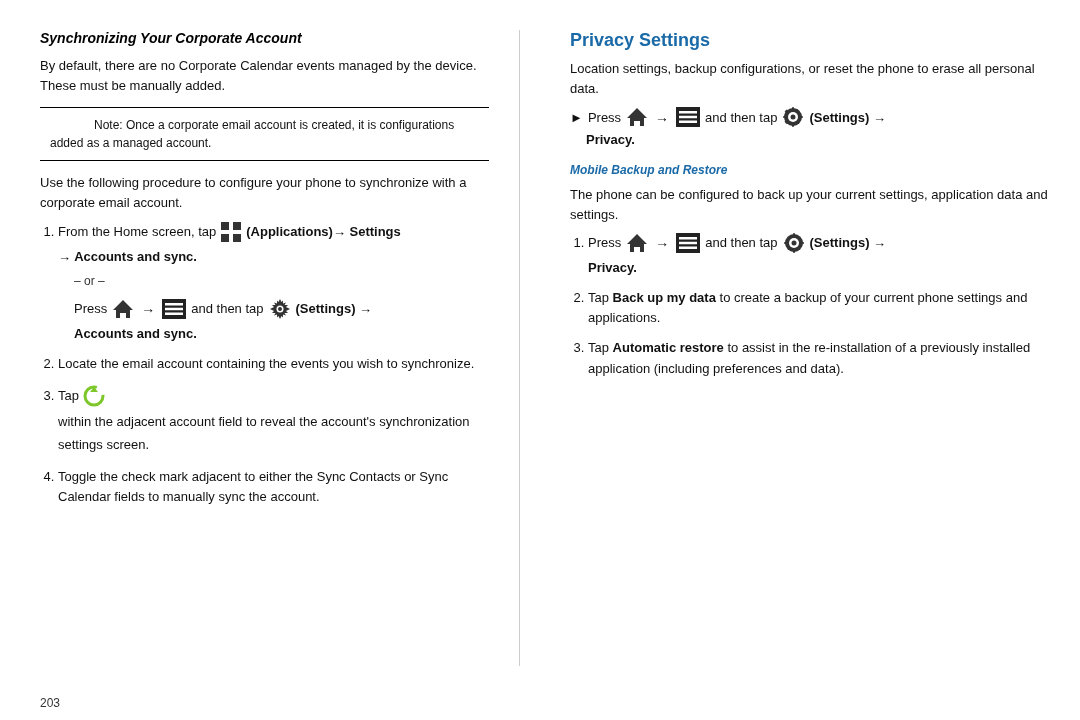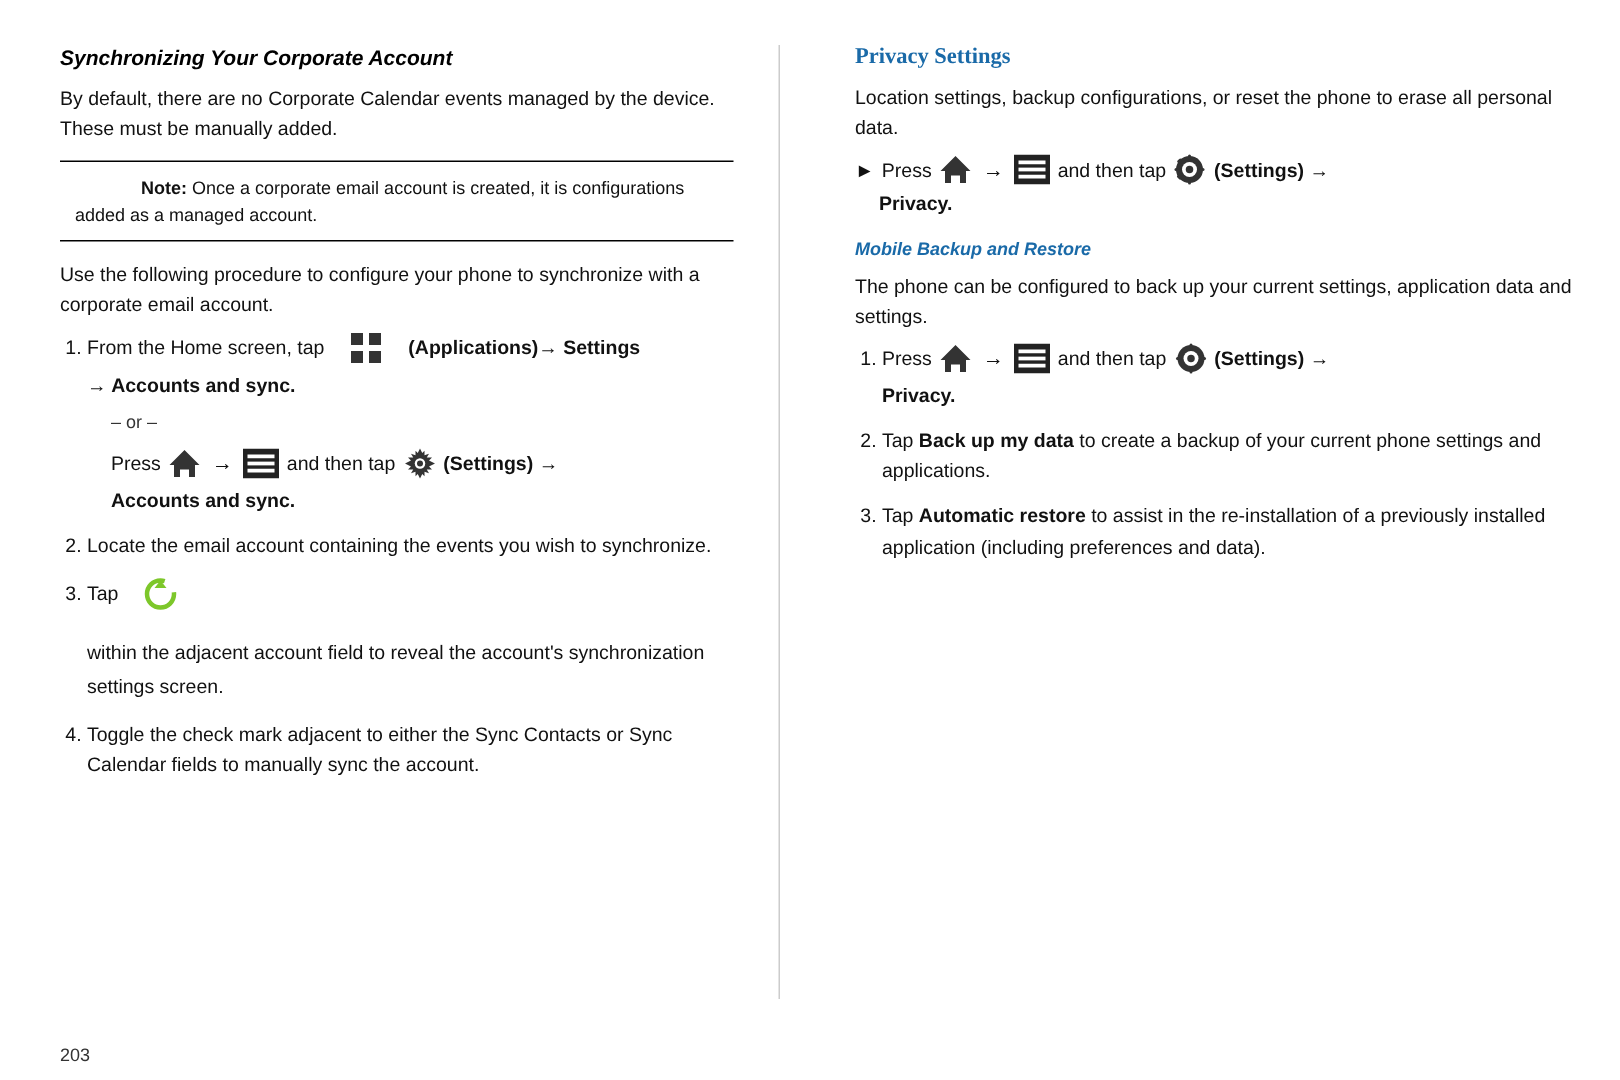--- a/index.html
+++ b/index.html
@@ -38,24 +38,23 @@
     .section-title-italic {
       font-style: italic;
       font-weight: bold;
       font-size: 14px;
       color: #000;
       margin-bottom: 10px;
     }
 
     .section-title-bold {
       font-weight: bold;
-      font-size: 15px;
+      font-size: 18px;
       color: #1a6aa8;
       margin-bottom: 8px;
-      font-family: Liberation Serif, serif;
     }
 
     .subsection-title {
       font-style: italic;
       font-weight: bold;
       font-size: 12px;
       color: #1a6aa8;
       margin-bottom: 8px;
       margin-top: 16px;
     }
@@ -69,21 +68,21 @@
     .note-box {
       border-top: 1px solid #000;
       border-bottom: 1px solid #000;
       padding: 8px 10px;
       margin: 12px 0;
       font-size: 12px;
       line-height: 1.5;
     }
 
     .note-box .note-label {
-      font-weight: bold;
+      font-weight: normal;
       padding-left: 44px;
     }
 
     ol {
       padding-left: 18px;
       margin: 8px 0;
     }
 
     ol li {
       font-size: 13px;
@@ -97,21 +96,21 @@
       font-size: 14px;
       margin: 0 2px;
     }
 
     .bold { font-weight: bold; }
 
     .step-line {
       display: flex;
       align-items: center;
       flex-wrap: wrap;
-      gap: 15px;
+      gap: 2px;
       line-height: 1.8;
       margin: 4px 0;
       font-size: 13px;
     }
 
     .press-line {
       display: flex;
       align-items: center;
       flex-wrap: wrap;
       gap: 3px;

